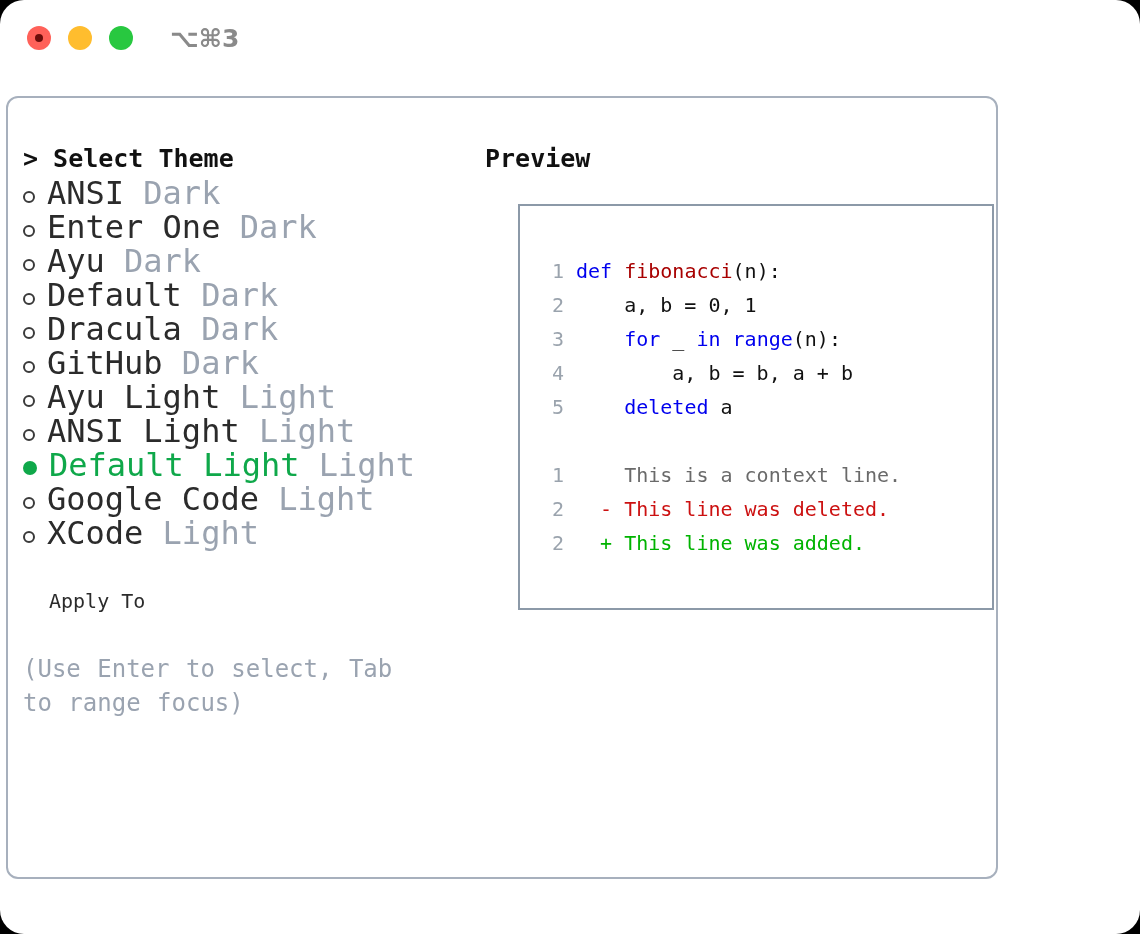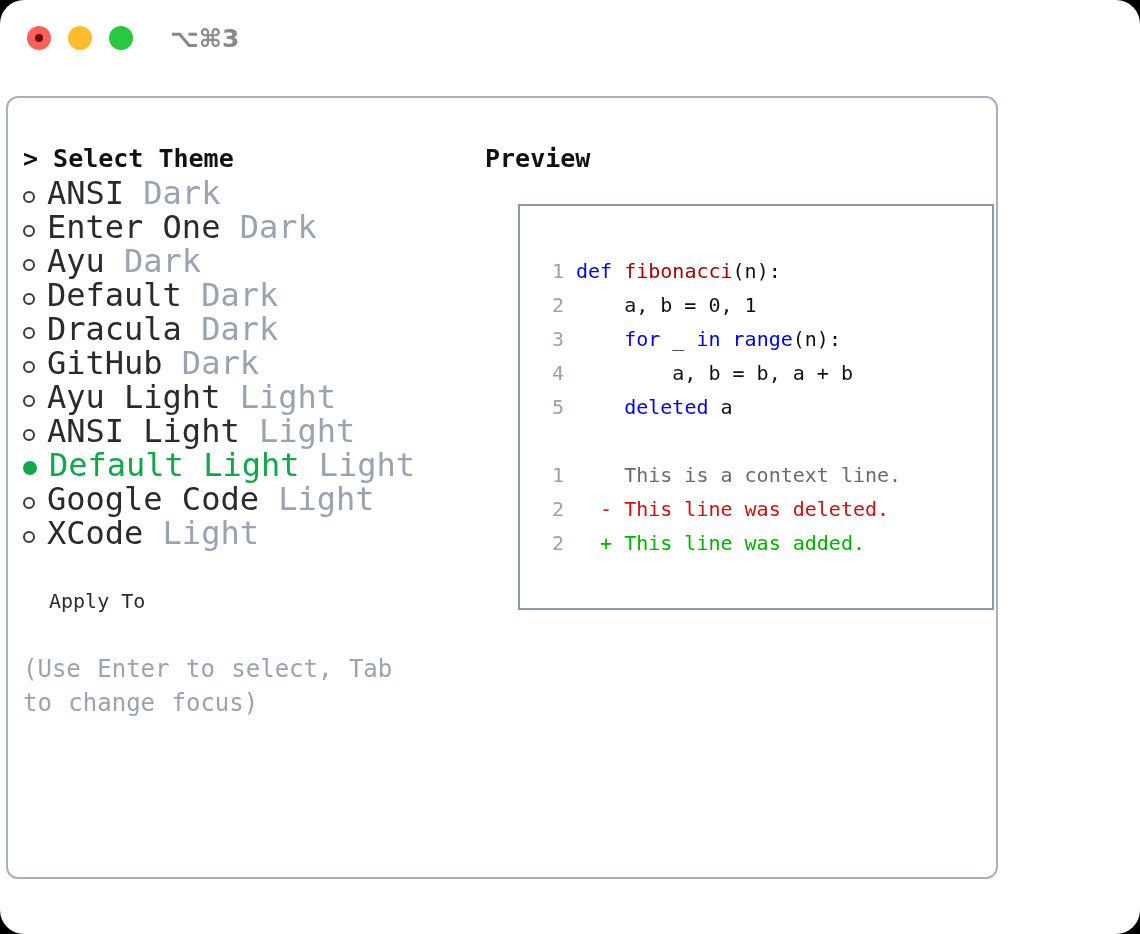--- a/index.html
+++ b/index.html
@@ -118,21 +118,21 @@
           <div class="row"><span class="dot-off"></span><span class="label">GitHub</span><span class="tag"> Dark</span></div>
           <div class="row"><span class="dot-off"></span><span class="label">Ayu Light</span><span class="tag"> Light</span></div>
           <div class="row"><span class="dot-off"></span><span class="label">ANSI Light</span><span class="tag"> Light</span></div>
           <div class="row selected"><span class="dot-on"></span><span class="label">Default Light</span><span class="tag"> Light</span></div>
           <div class="row"><span class="dot-off"></span><span class="label">Google Code</span><span class="tag"> Light</span></div>
           <div class="row"><span class="dot-off"></span><span class="label">XCode</span><span class="tag"> Light</span></div>
         </div>
       <div class="spacer"></div>
       <div class="section-label">Apply To</div>
       <div class="spacer"></div>
-      <div class="hint">(Use Enter to select, Tab to change focus)</div>
+      <div class="hint">(Use Enter to select, Tab to range focus)</div>
     </div>
 
     <div class="col-right">
       <div class="heading">Preview</div>
       <div class="preview-box">
         <div class="code">
           <div id="code-lines">
               <div class="cline"><span class="ln">1</span><span class="kw">def </span><span class="fn">fibonacci</span><span class="txt">(n):</span></div>
               <div class="cline"><span class="ln">2</span><span class="txt">    a, b = 0, 1</span></div>
               <div class="cline"><span class="ln">3</span><span class="txt">    </span><span class="kw">for</span><span class="txt"> _ </span><span class="kw">in</span><span class="txt"> </span><span class="kw">range</span><span class="txt">(n):</span></div>

